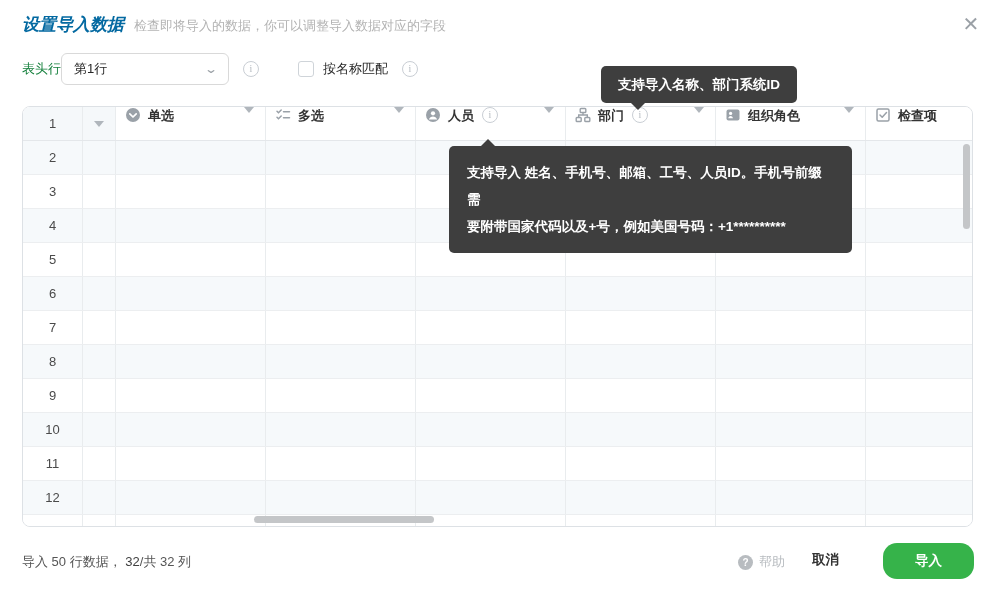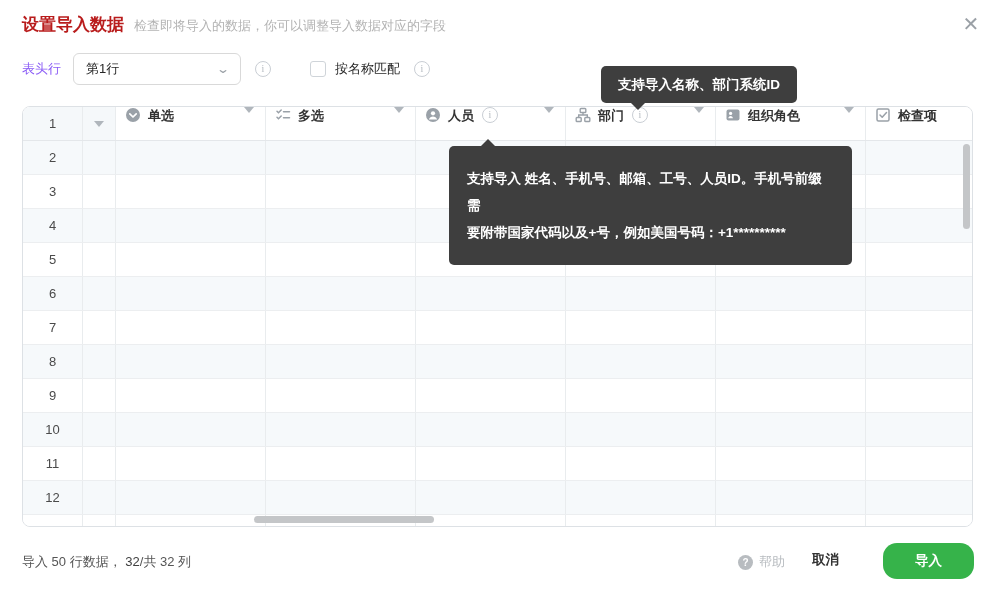--- a/index.html
+++ b/index.html
@@ -1,28 +1,28 @@
 <!DOCTYPE html>
 <html><head>
 <meta charset="utf-8">
 <style>
   * { margin:0; padding:0; box-sizing:border-box; }
   html,body { width:998px; height:598px; background:#fff; overflow:hidden;
     font-family:"Liberation Sans","DejaVu Sans",sans-serif; color:#262626; font-size:13px; }
 
   
   .titlebar { position:absolute; left:22px; top:13px; right:22px; display:flex; align-items:baseline; }
-  .title { font-size:17px; font-weight:bold; color:#b91c1c; }
+  .title { font-size:17px; font-weight:bold; color:#0369a1;font-style:italic; }
   .subtitle { font-size:13px; color:#b3b3b3; margin-left:10px; }
   .close { position:absolute; right:16px; top:13px; width:22px; height:22px; color:#9aa0a6;
     font-size:20px; line-height:22px; text-align:center; cursor:pointer; }
 
   
   .toolbar { position:absolute; left:22px; top:53px; height:32px; display:flex; align-items:center; }
-  .tb-label { color:#8b5cf6; margin-right:12px; }
+  .tb-label { color:#15803d; }
   .select { width:168px; height:32px; border:1px solid #d9d9d9; border-radius:6px; background:#fff;
     display:flex; align-items:center; padding:0 12px; cursor:pointer; }
   .select .sel-val { flex:1; color:#262626; }
   .select .chev { color:#9aa0a6; font-size:12px; transform:scaleX(1.4); }
   .info { width:16px; height:16px; border:1px solid #c9ced4; border-radius:50%; color:#b4bac0;
     font-size:10px; line-height:14px; text-align:center; font-style:normal; display:inline-block;
     font-family:"Liberation Serif",serif; }
   .tb-info1 { margin-left:14px; }
   .checkbox { width:16px; height:16px; border:1px solid #cfd4d9; border-radius:3px; background:#fff;
     margin-left:39px; cursor:pointer; }
@@ -49,21 +49,21 @@
   .hcell .tri { position:absolute; right:11px; }
   .vscroll { position:absolute; right:2px; top:37px; width:7px; height:85px; border-radius:4px; background:#c4c6c8; }
   .hscroll { position:absolute; left:231px; bottom:3px; width:180px; height:7px; border-radius:4px; background:#c4c6c8; }
 
   
   .tooltip { position:absolute; background:#3e3e3e; color:#fff; border-radius:5px; font-weight:bold;
     font-size:13.5px; z-index:30; }
   .tt1 { left:601px; top:66px; height:37px; line-height:37px; padding:0 17px; white-space:nowrap; }
   .tt1 .arrow { position:absolute; left:29px; bottom:-7px; width:0; height:0;
     border-left:8px solid transparent; border-right:8px solid transparent; border-top:8px solid #3e3e3e; }
-  .tt2 { left:449px; top:146px; width:403px; padding:19px 18px; line-height:27px; }
+  .tt2 { left:449px; top:146px; width:403px; padding:13px 18px; line-height:27px; }
   .tt2 .arrow { position:absolute; left:31px; top:-7px; width:0; height:0;
     border-left:8px solid transparent; border-right:8px solid transparent; border-bottom:8px solid #3e3e3e; }
 
   
   .footer-summary { position:absolute; left:22px; top:553px; color:#555; }
   .footer-summary .hl { color:#404040; }
   .help { position:absolute; left:738px; top:553px; display:flex; align-items:center; color:#b8bcc0; cursor:pointer; }
   .help .qicon { width:15px; height:15px; border-radius:50%; background:#b8bcc0; color:#fff;
     font-size:10px; line-height:15px; text-align:center; margin-right:6px; font-weight:bold; }
   .cancel-btn { position:absolute; left:812px; top:551px; color:#333; font-weight:bold; cursor:pointer;

